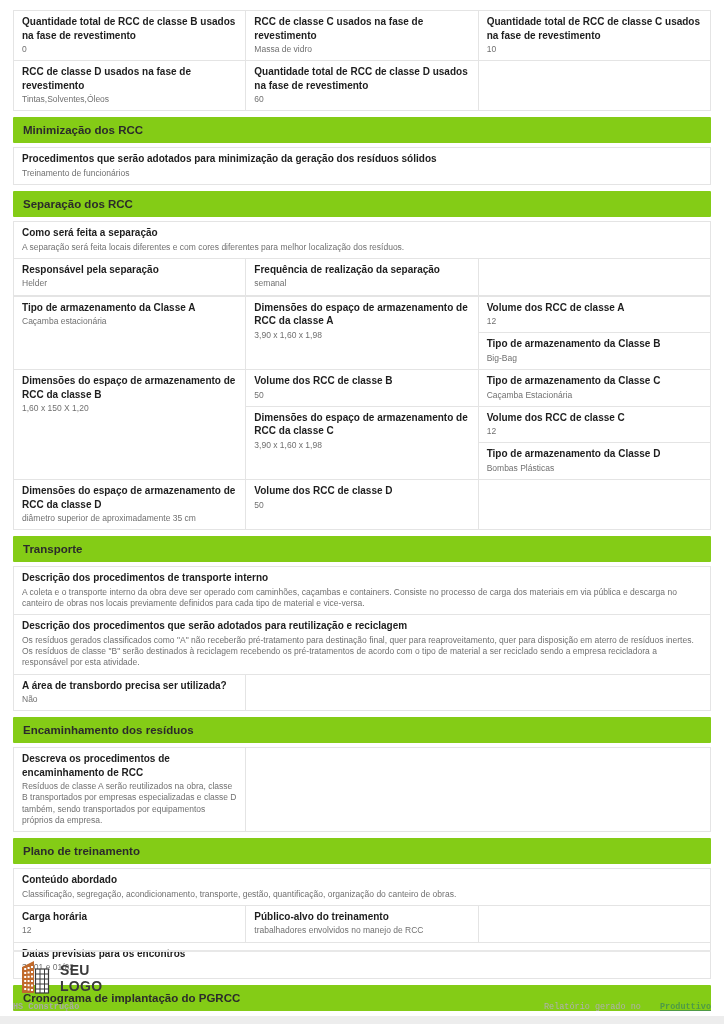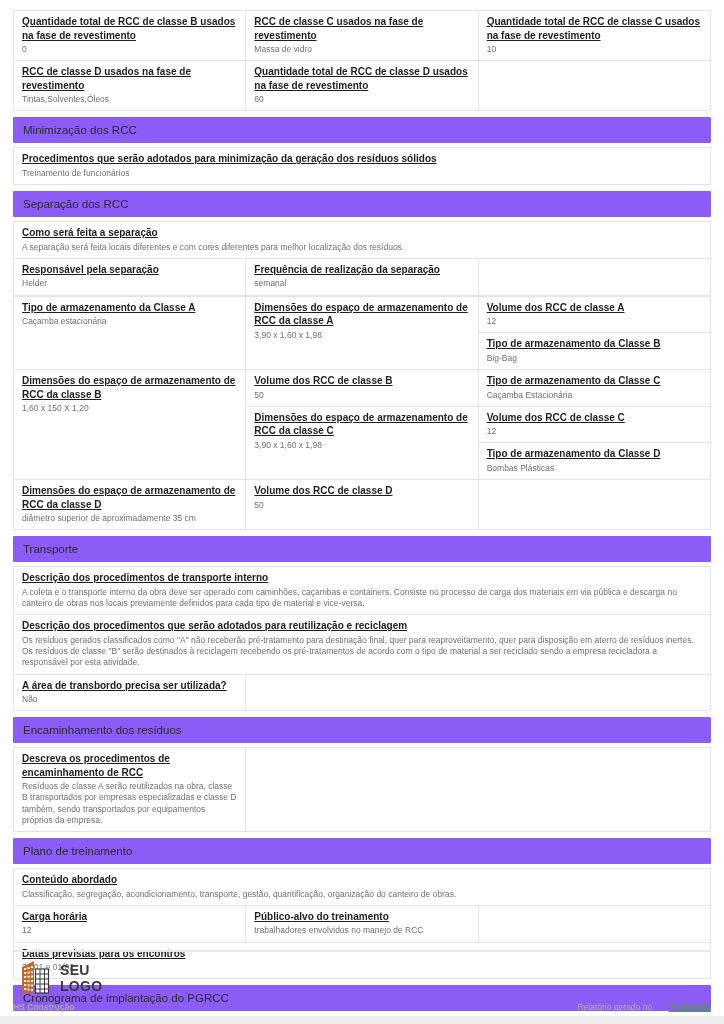--- a/index.html
+++ b/index.html
@@ -5,32 +5,32 @@
   html,body{margin:0;padding:0;background:#fff;}
   .page{
     position:relative;width:724px;height:1024px;background:#ffffff;overflow:hidden;
     font-family:"Liberation Sans", sans-serif;
   }
   .content{padding:10px 13px 0 13px;}
   table.grid{width:100%;border-collapse:collapse;table-layout:fixed;}
   table.grid td{
     border:1px solid #e4e4e4;vertical-align:top;padding:4px 8px 5px 8px;
   }
-  .lbl{font-size:10px;font-weight:bold;color:#1e1e1e;line-height:1.35;text-decoration:underline;}
+  .lbl{font-size:10px;font-weight:bold;color:#1e1e1e;line-height:1.35;}
   .val{font-size:8.5px;color:#707070;line-height:1.32;margin-top:2px;}
   .section-header{
-    background:#8b5cf6;color:#2b2b2b;font-weight:normal;font-size:11.5px;
+    background:#84cc16;color:#2b2b2b;font-weight:bold;font-size:11.5px;
     padding:7px 10px;margin:6px 0 4px 0;border-radius:1px;
   }
   td.empty{background:#fff;}
   .footer{position:absolute;left:13px;right:13px;top:950px;}
   .divider{border-top:2px solid #e8e8e8;margin-bottom:7px;}
   .logo-row{display:flex;align-items:center;gap:7px;height:38px;margin-left:8px;}
   .logo-text{font-size:14px;font-weight:bold;color:#3a3a3a;line-height:1.15;letter-spacing:.3px;}
-  .meta-row{display:flex;justify-content:space-between;margin-top:5px;}
+  .meta-row{display:flex;justify-content:space-between;margin-top:5px;font-family:Liberation Mono, monospace;}
   .meta-left{font-size:8.5px;color:#a9a9a9;font-weight:bold;}
   .meta-right{font-size:8.5px;color:#b0b0b0;}
   .meta-right a{color:#4e9a47;font-weight:bold;text-decoration:underline;cursor:pointer;margin-left:14px;}
   .page-edge{position:absolute;left:0;right:0;bottom:0;height:8px;background:#ededed;}
 </style>
 </head>
 <body>
 
 <div class="page">
   <div class="content">

